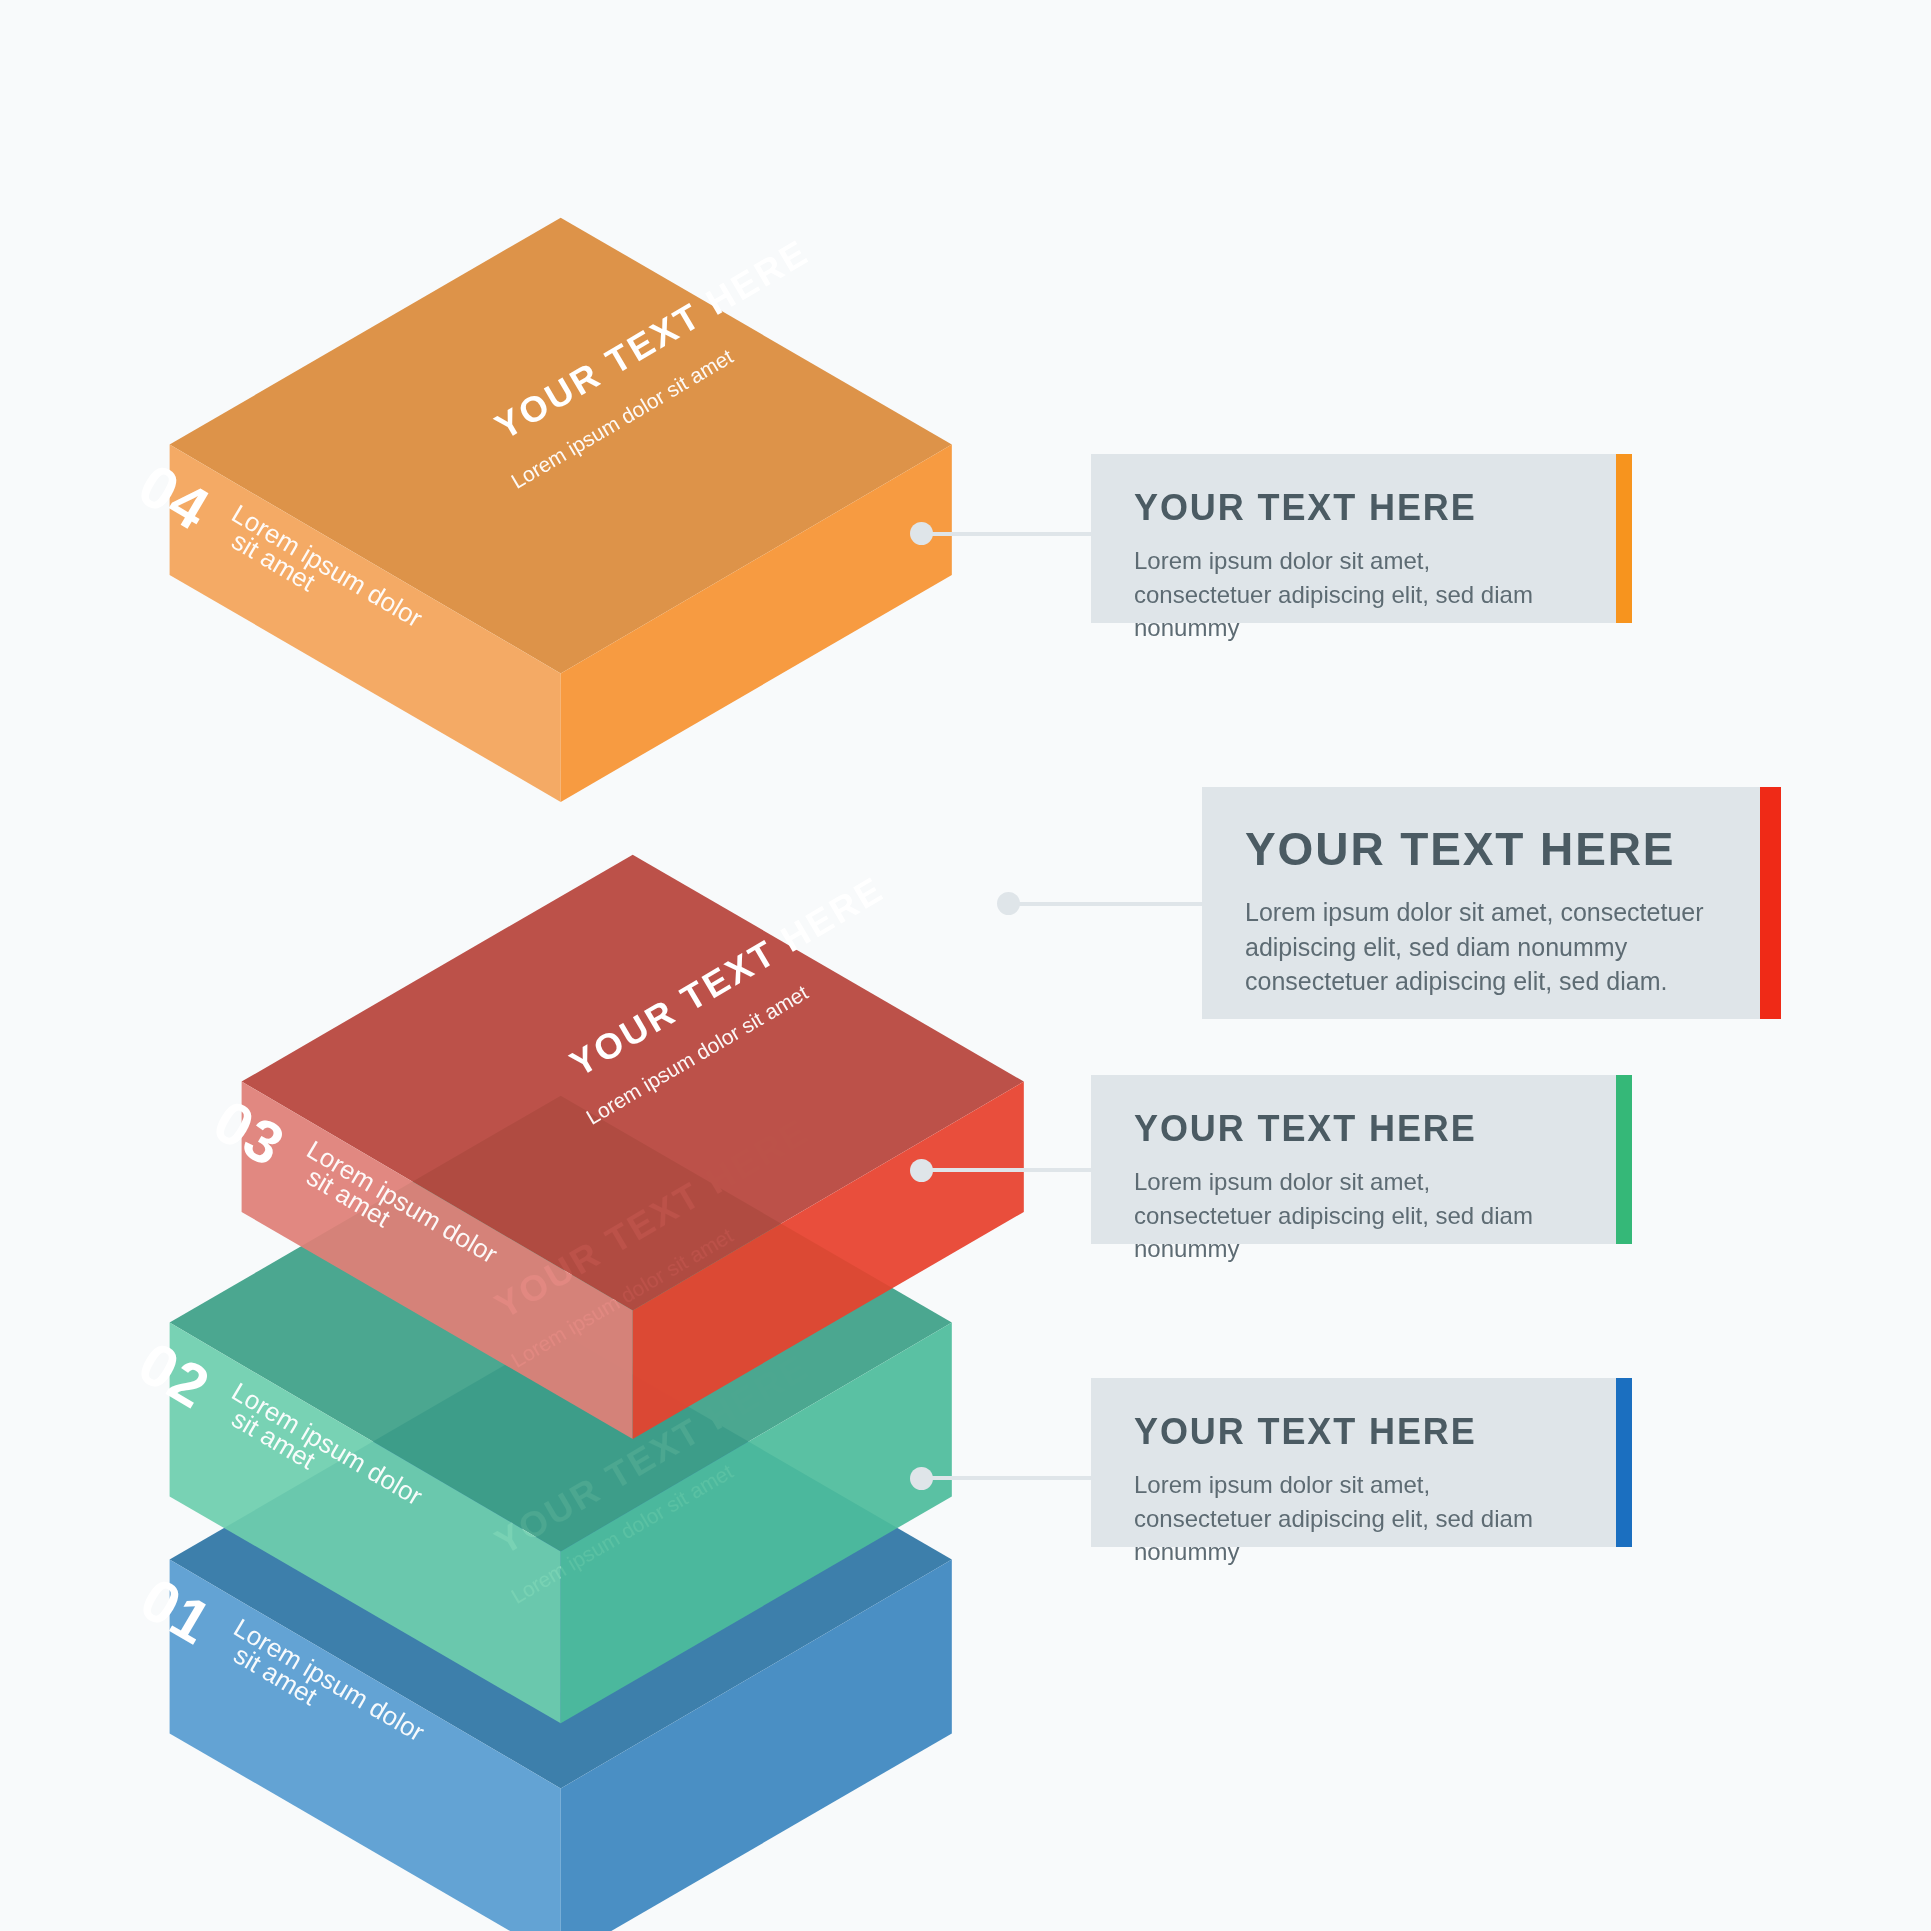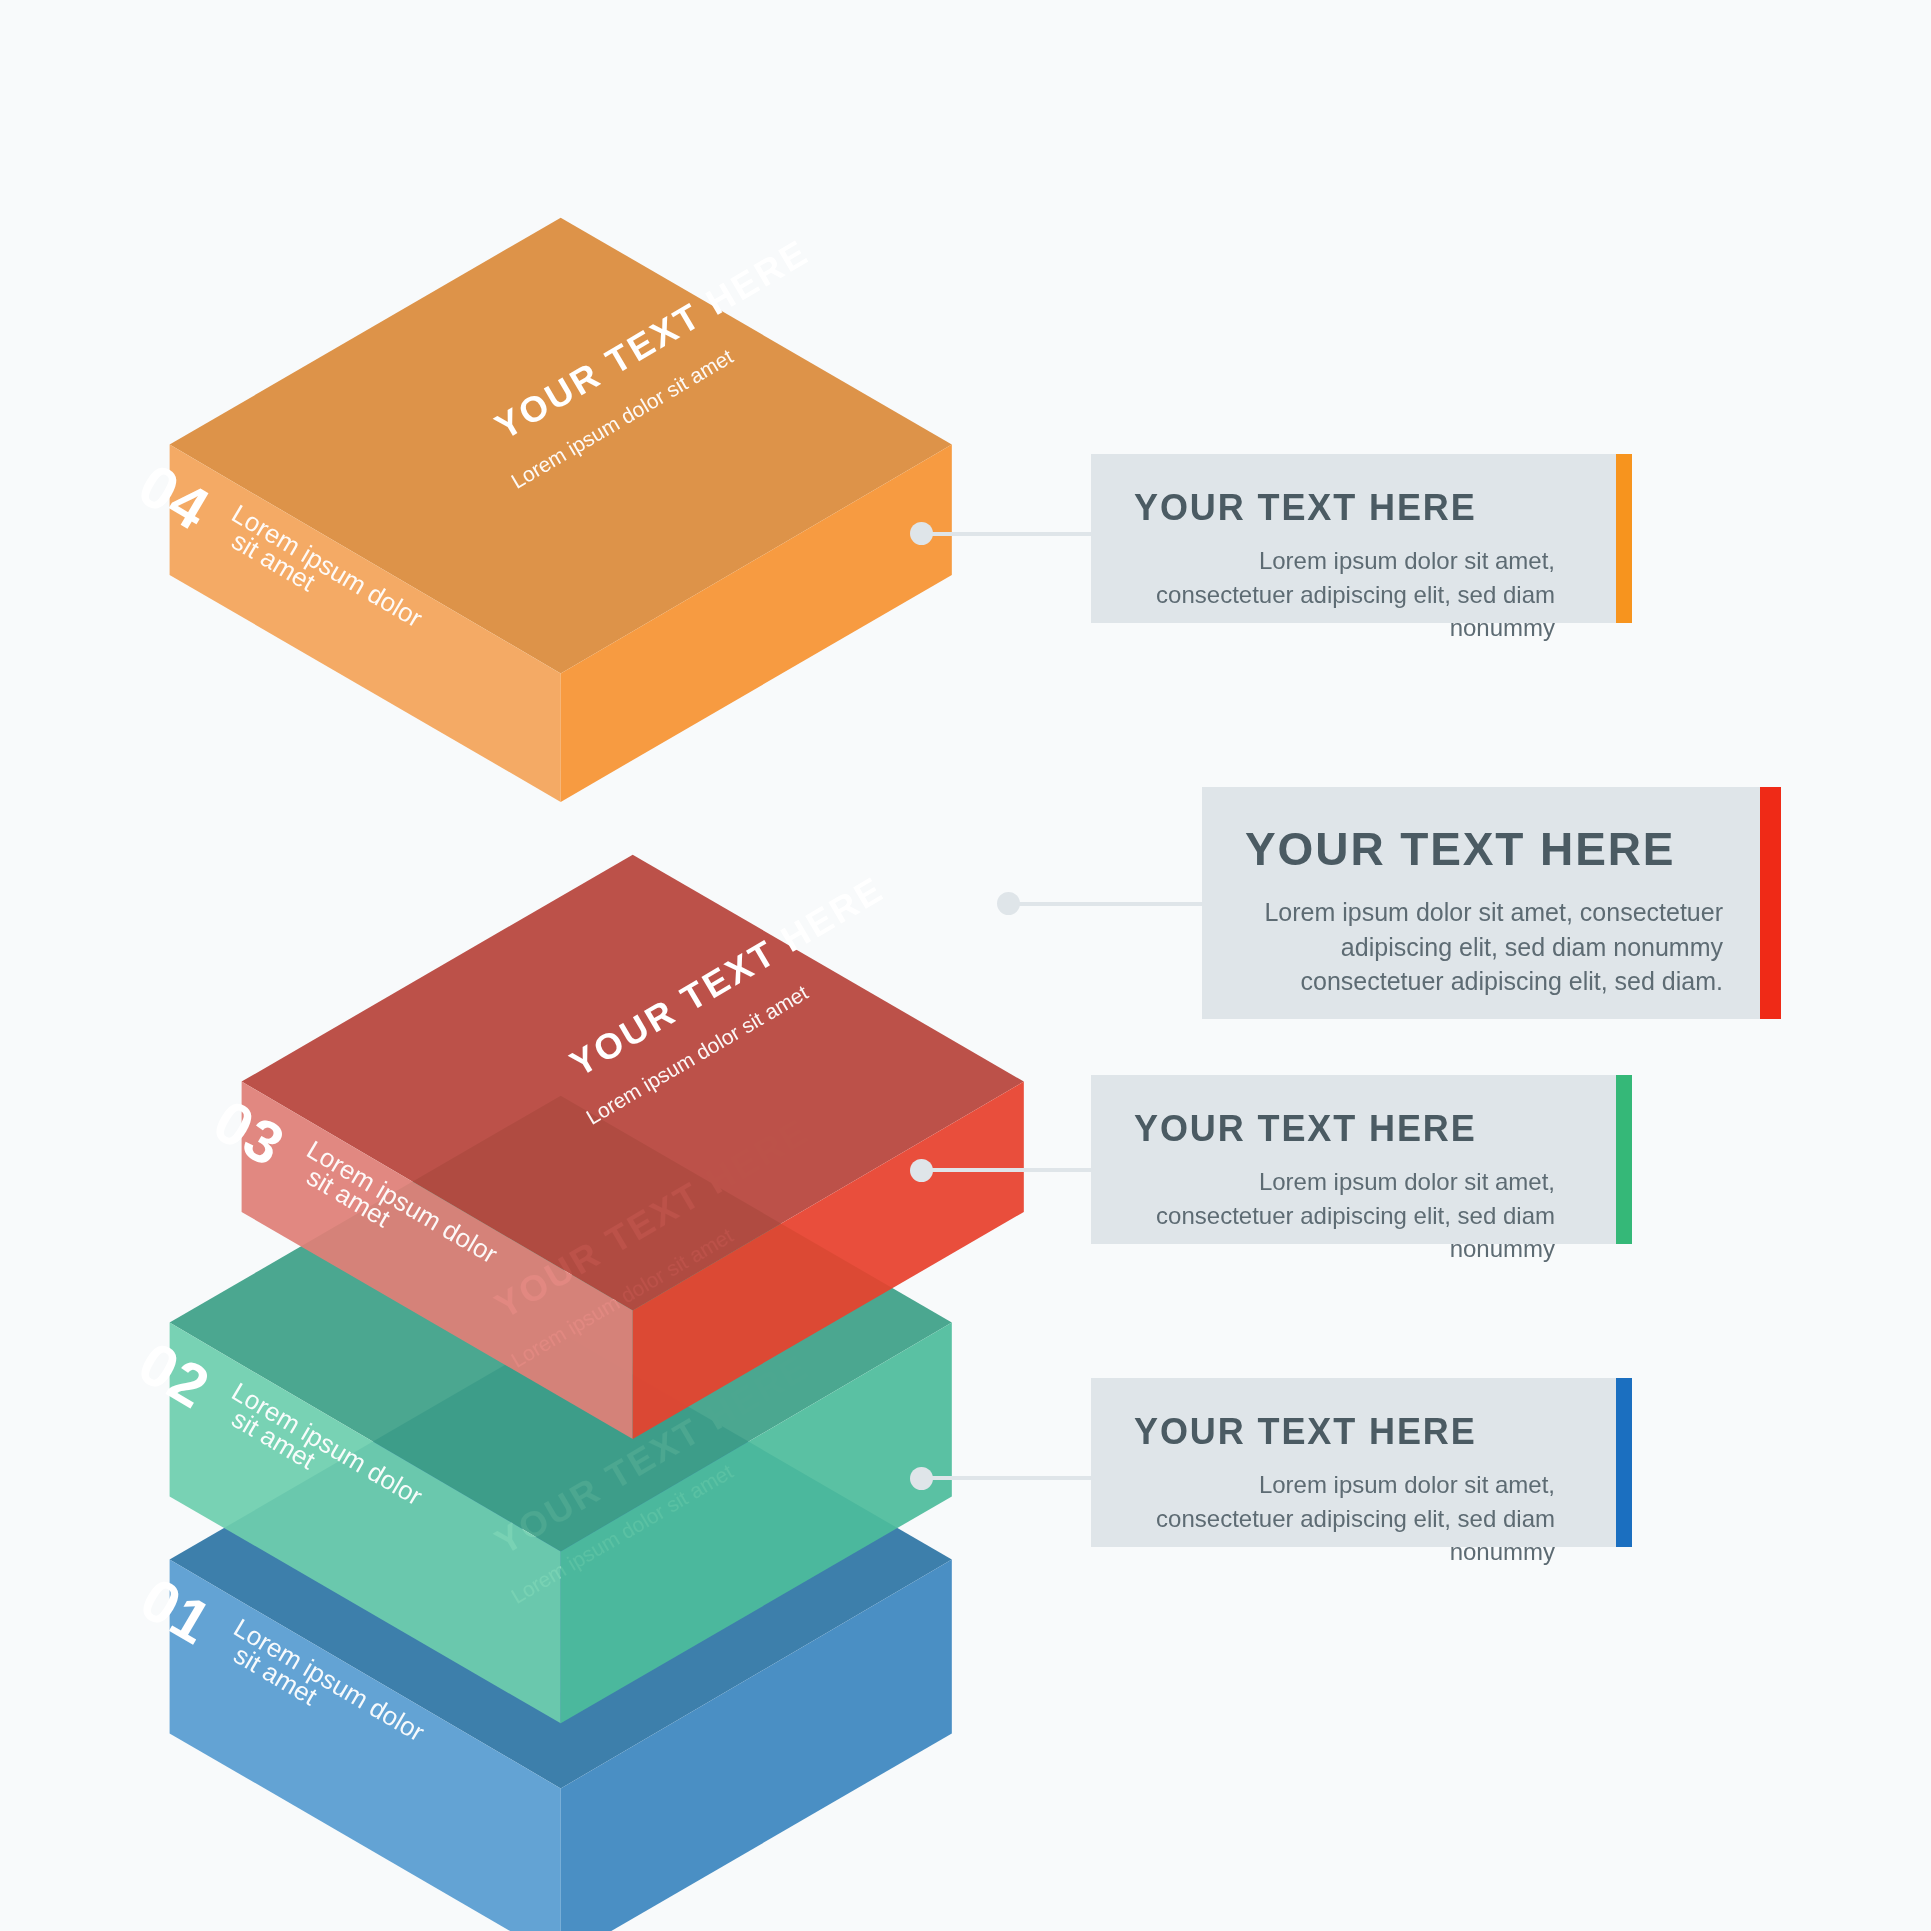--- a/index.html
+++ b/index.html
@@ -60,21 +60,20 @@
   .panel h3{
     margin:0;
     color:#4b5b63;
     font-weight:bold;
     letter-spacing:1.9px;
   }
   .panel p{
     margin:0;
     color:#5d6b73;
     line-height:1.38;
-    text-align:right;
   }
 
   
   .conn-line{position:absolute;background:#dfe5e9;height:3.9px;}
   .conn-dot{
     position:absolute;
     width:23px;height:23px;border-radius:50%;
     background:#dfe5e9;
   }
 </style>

